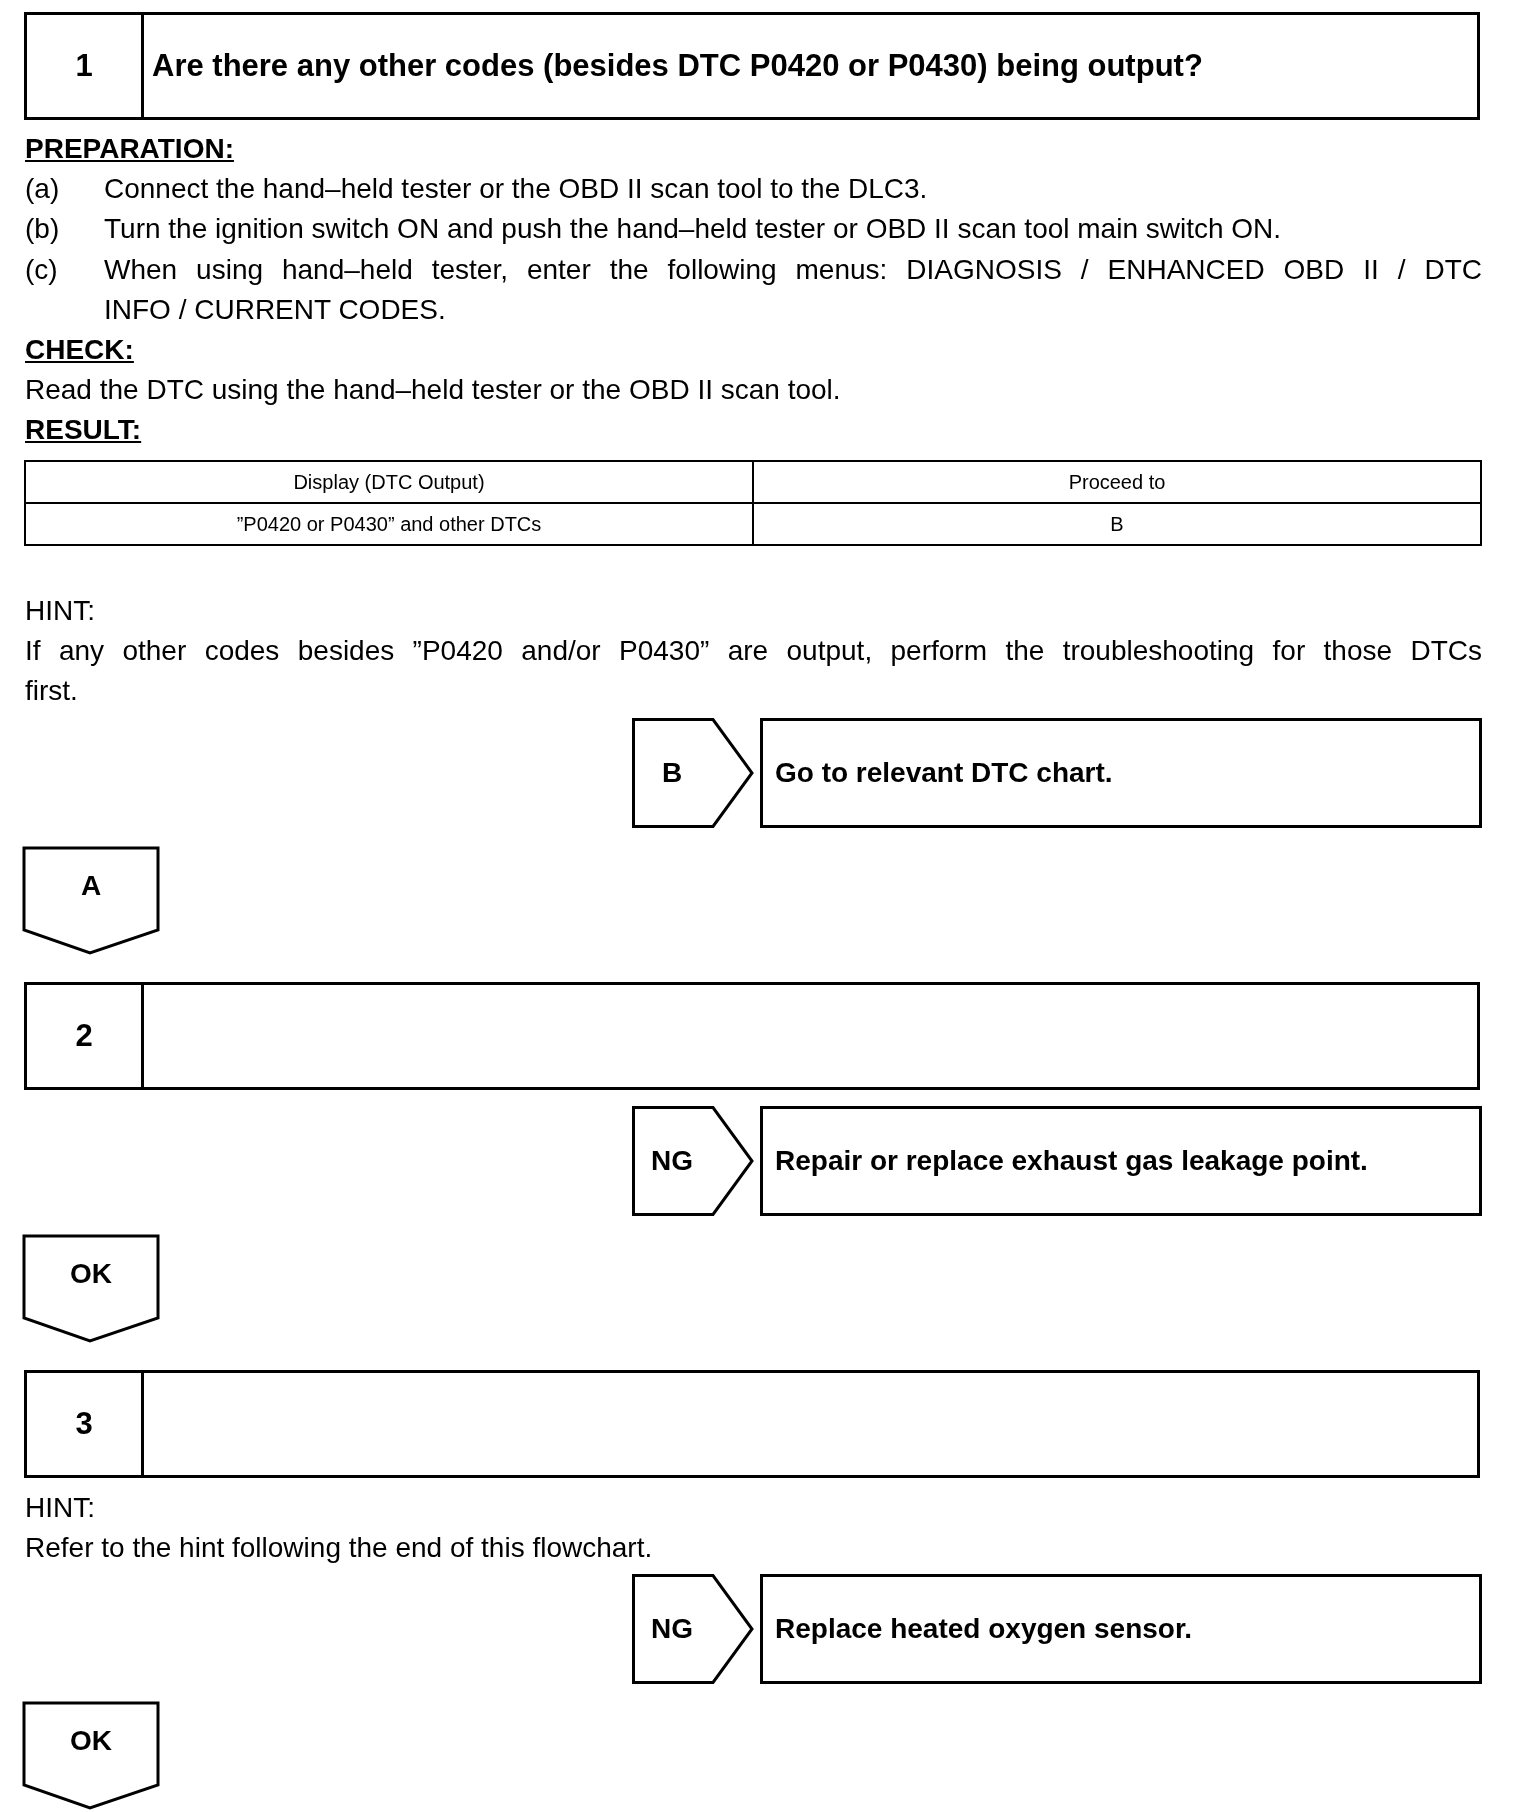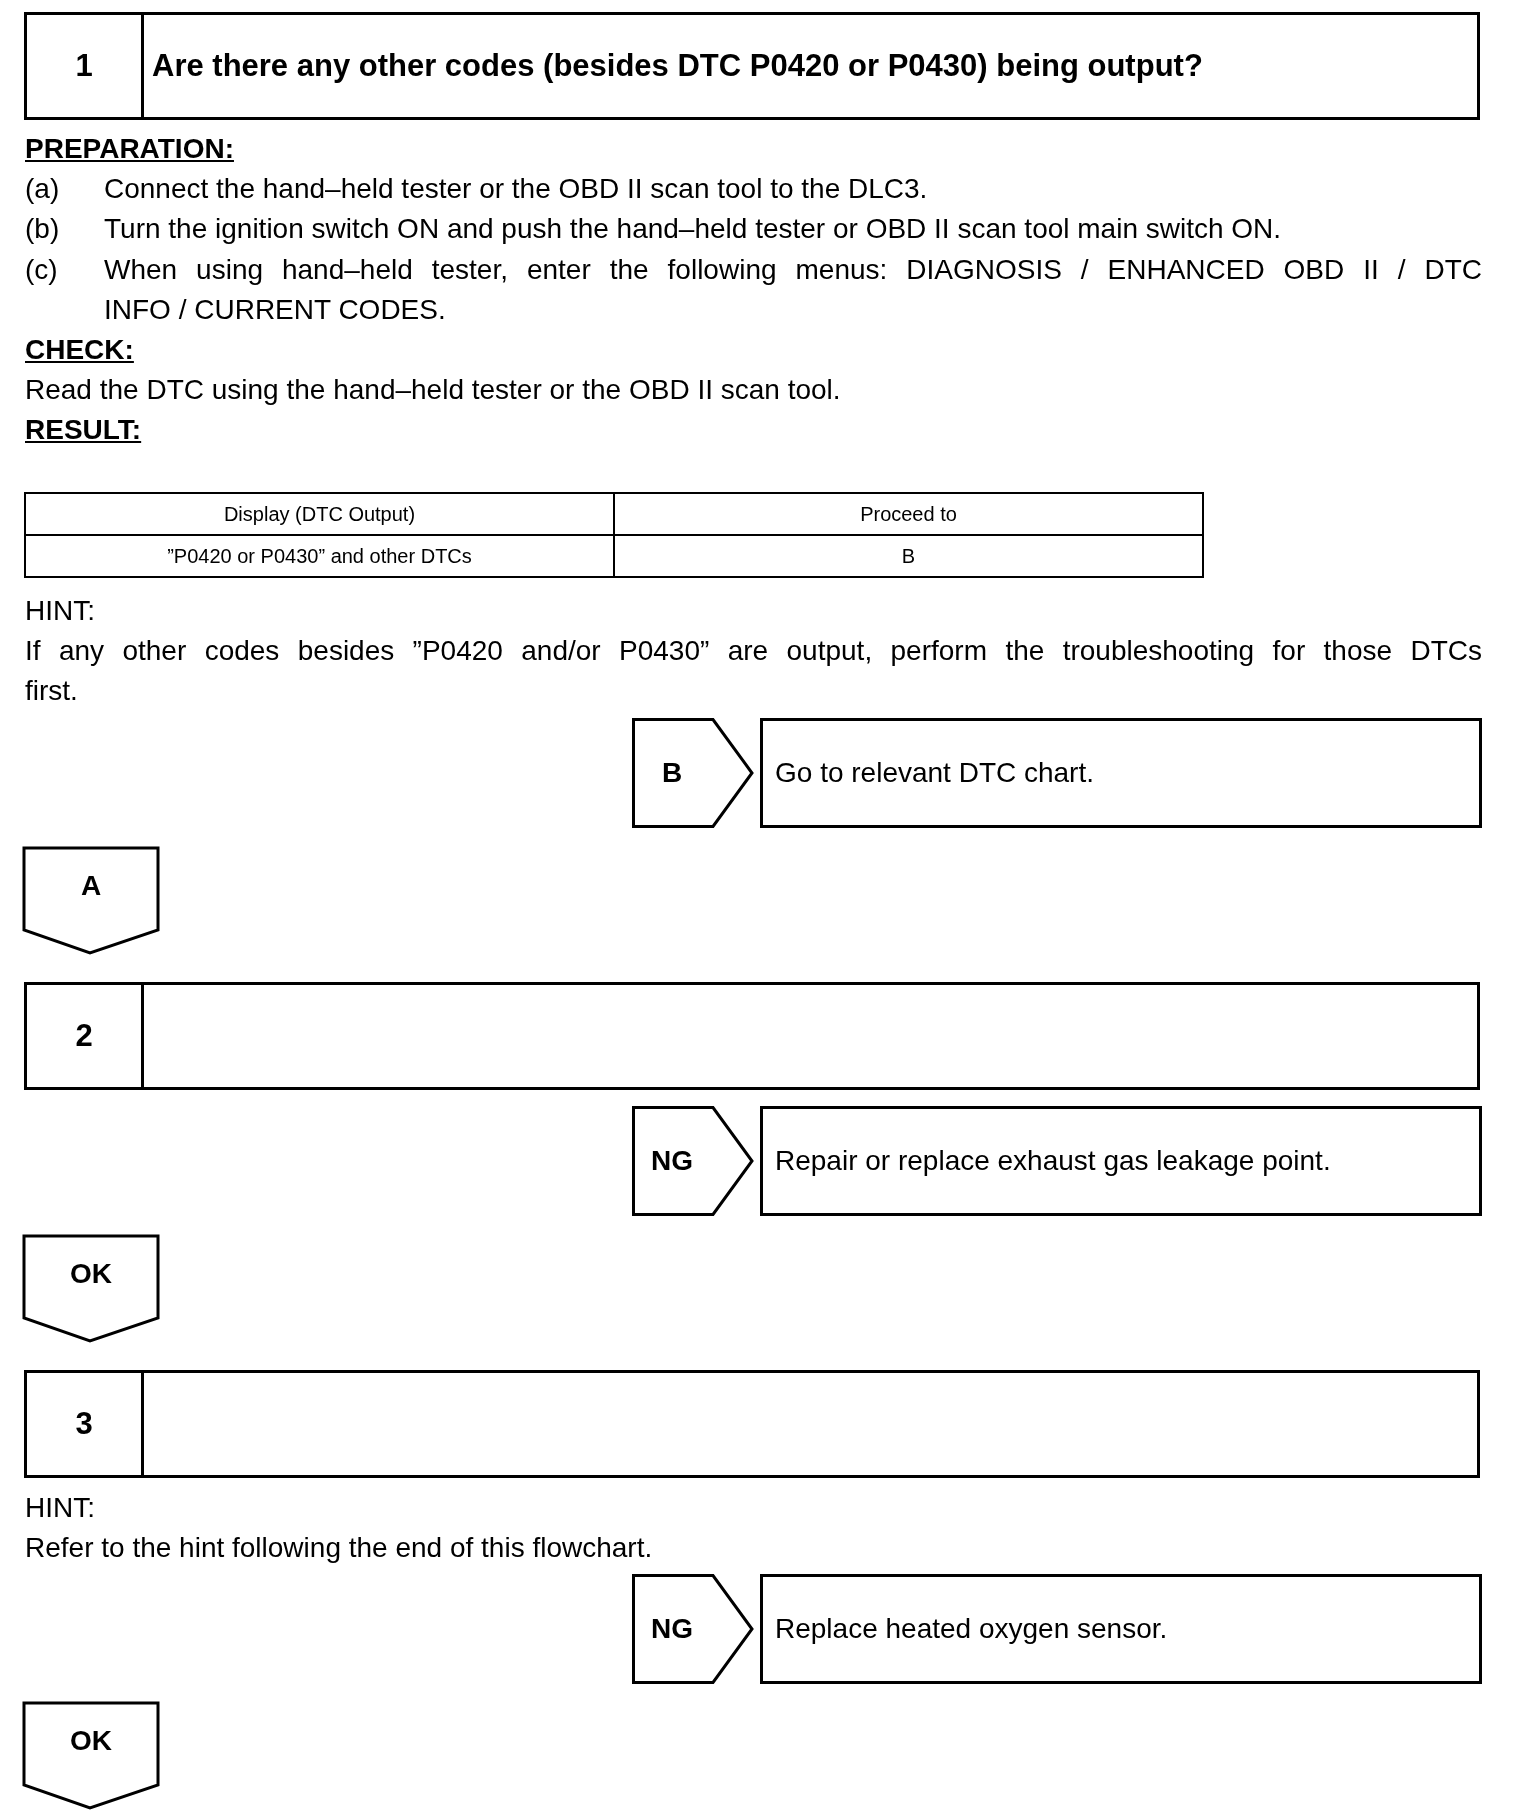--- a/index.html
+++ b/index.html
@@ -6,27 +6,27 @@
   body { width:1520px; height:1812px; position:relative; overflow:hidden;
          font-family:"Liberation Sans", sans-serif; color:#000; }
   .step-box { position:absolute; left:24px; width:1456px; border:3px solid #000; box-sizing:border-box; display:flex; }
   .step-num { width:114px; border-right:3px solid #000; display:flex; align-items:center; justify-content:center;
               font-weight:bold; font-size:31px; }
   .step-title { flex:1; display:flex; align-items:center; padding-left:8px; font-weight:bold; font-size:31px; }
   .label { position:absolute; left:25px; font-size:28px; font-weight:bold; text-decoration:underline; }
   .line { position:absolute; font-size:28px; white-space:nowrap; }
   .item-key { position:absolute; left:25px; font-size:28px; }
   .item-text { position:absolute; left:104px; font-size:28px; white-space:nowrap; }
-  table.result { position:absolute; left:24px; top:460px; width:1180px; border-collapse:collapse;margin-top:32px; }
+  table.result { position:absolute; left:24px; top:460px; width:1458px; border-collapse:collapse; }
   table.result td { border:2.5px solid #000; height:40px; text-align:center; font-size:20px; padding:0; }
   .arrow-right { position:absolute; width:122px; height:110px; }
   .arrow-right svg, .arrow-down svg { position:absolute; left:0; top:0; }
   .arrow-label { position:absolute; font-weight:bold; font-size:28px; display:flex; align-items:center; justify-content:center; }
   .result-box { position:absolute; left:760px; width:722px; border:3px solid #000; box-sizing:border-box;
-                display:flex; align-items:center; padding-left:12px; font-weight:normal; font-size:28px; }
+                display:flex; align-items:center; padding-left:12px; font-weight:bold; font-size:28px; }
   .arrow-down { position:absolute; left:22px; width:140px; height:110px; }
 </style>
 </head>
 <body>
 
 <div class="step-box" style="top:12px;height:108px;">
   <div class="step-num">1</div>
   <div class="step-title">Are there any other codes (besides DTC P0420 or P0430) being output?</div>
 </div>
 

